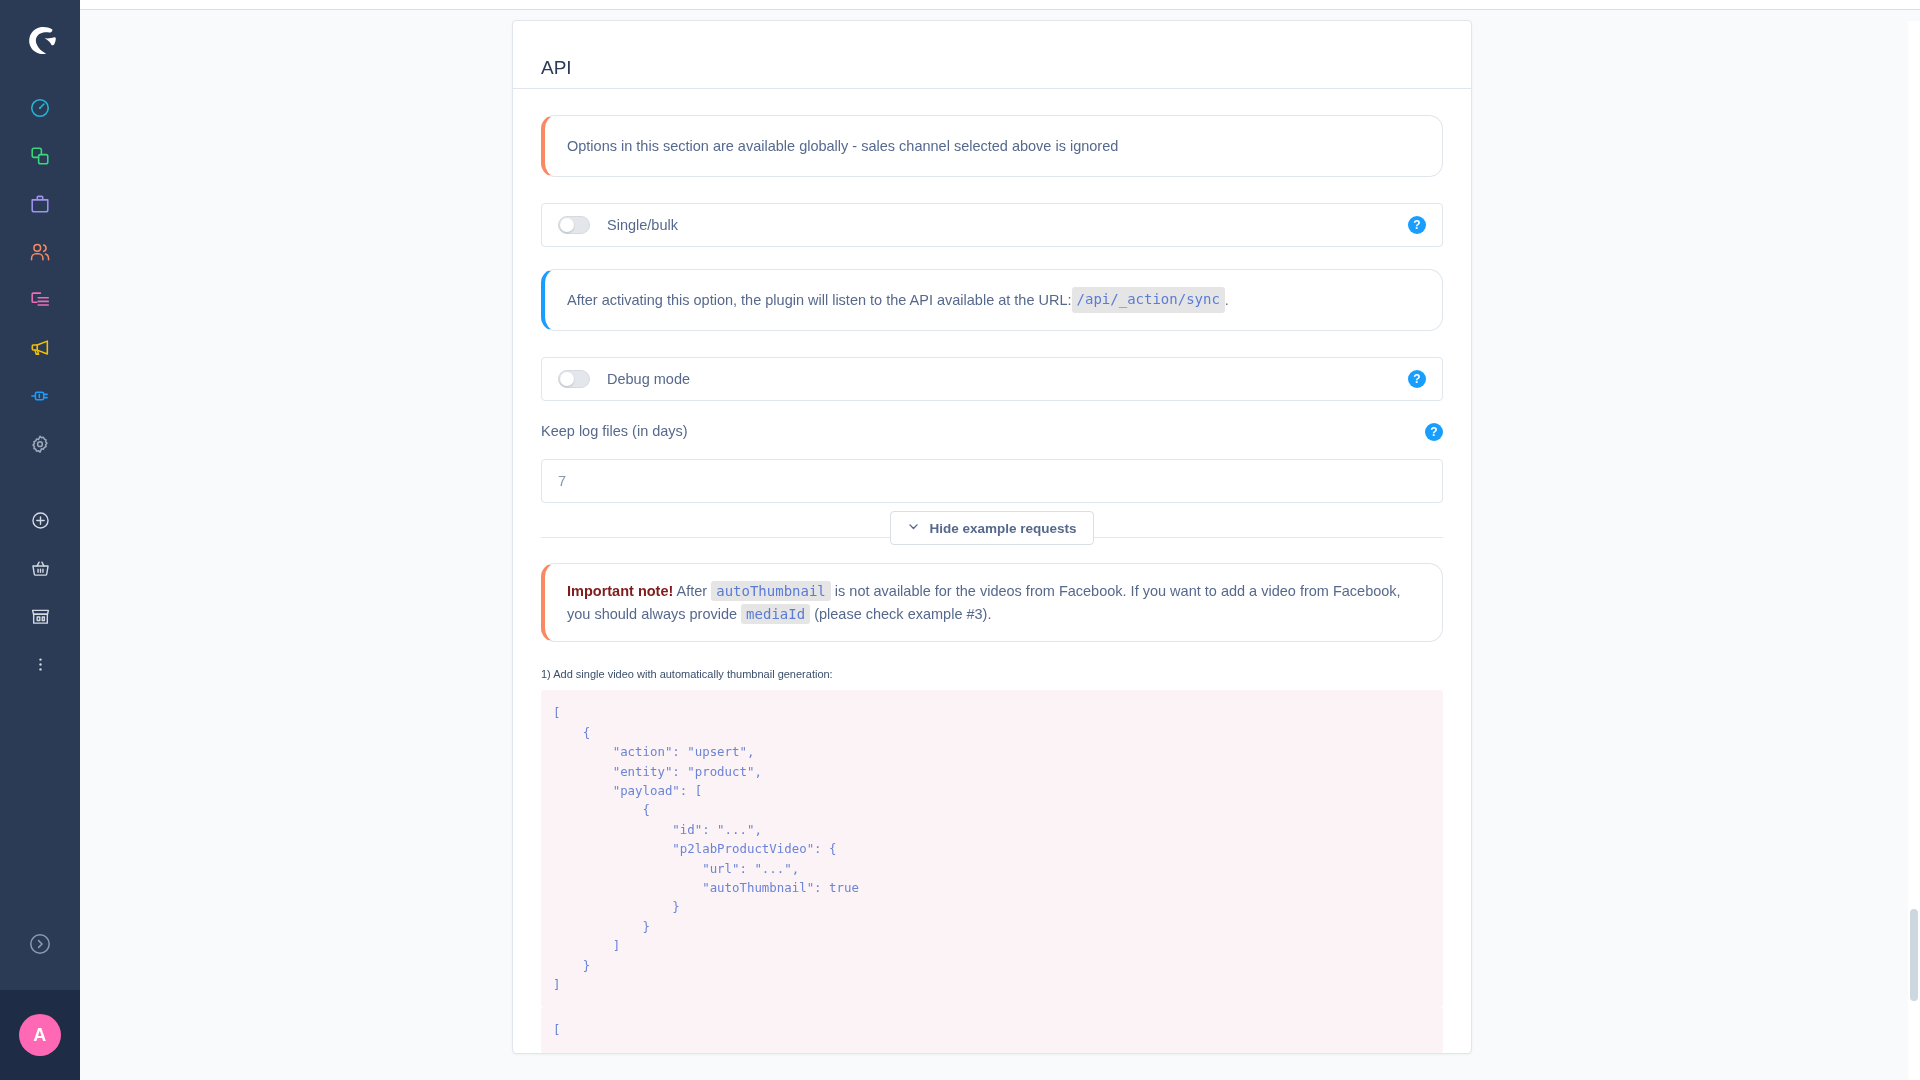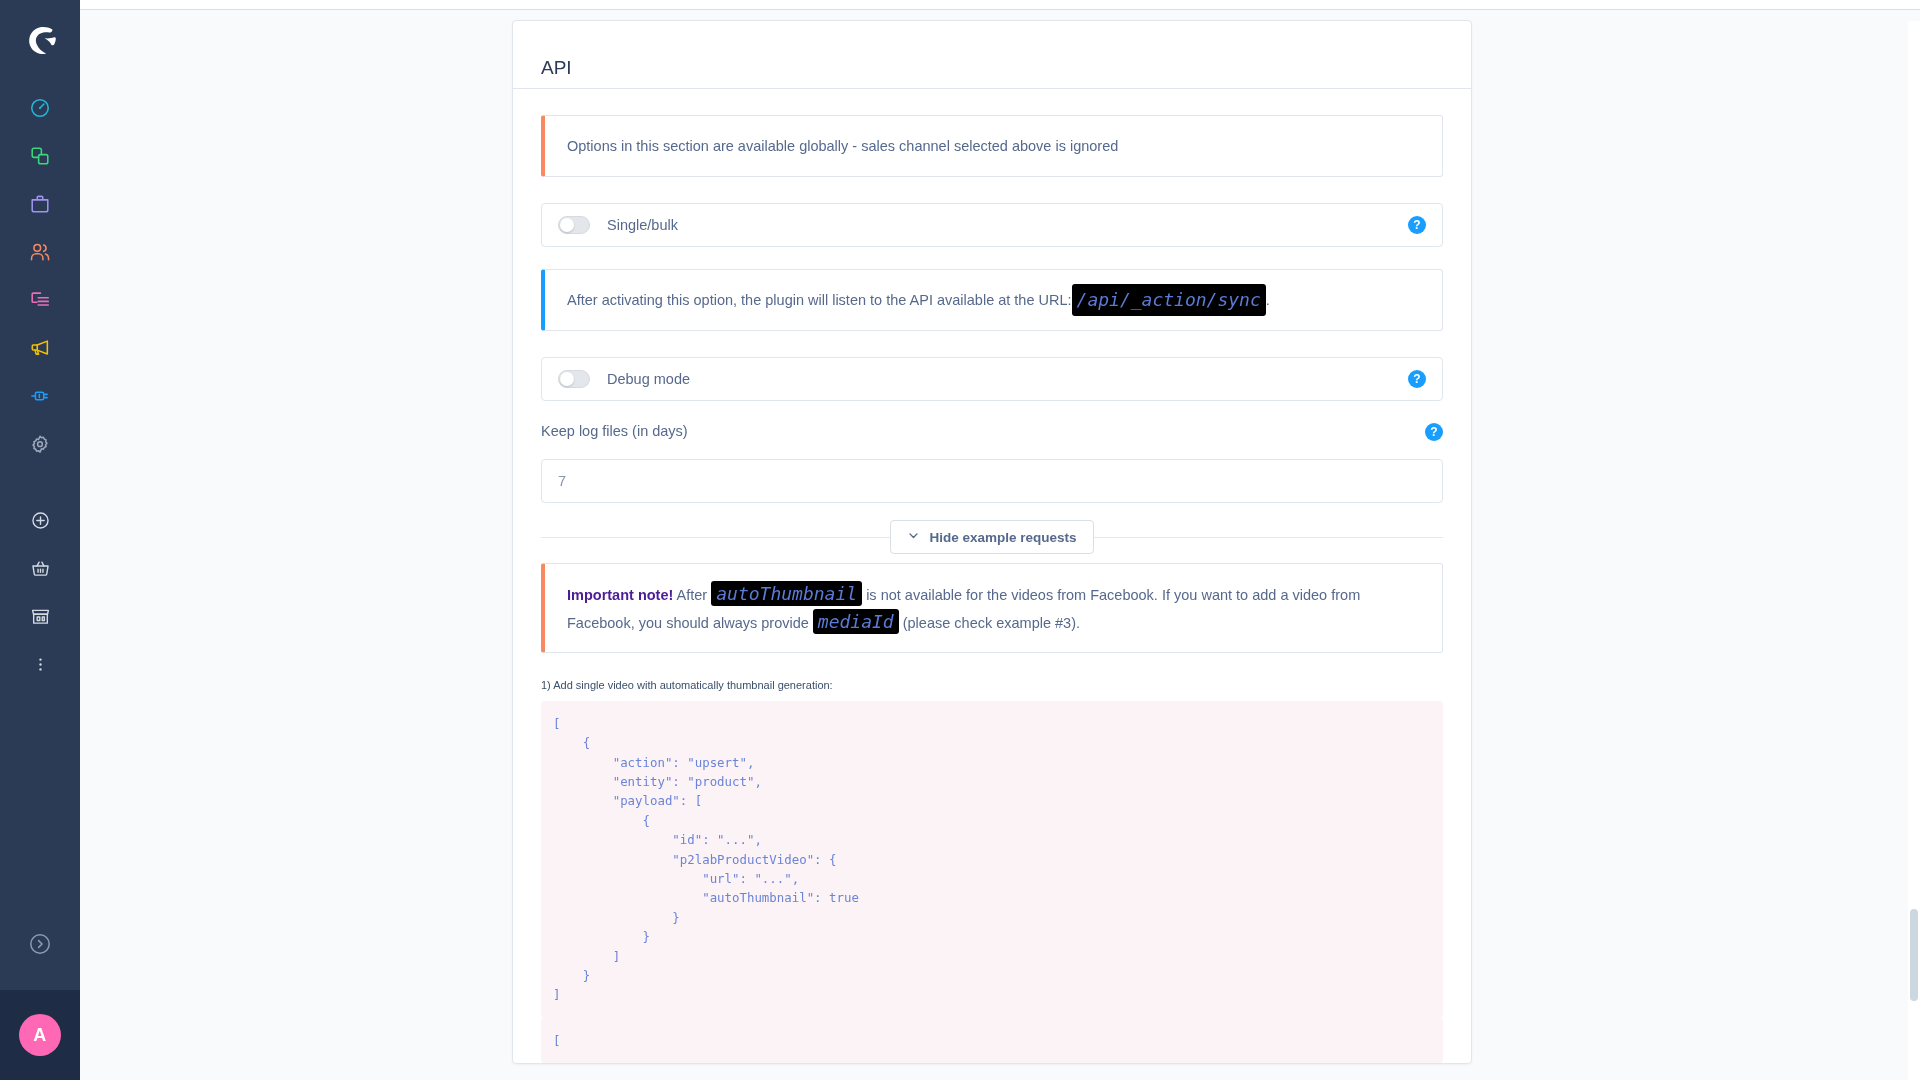--- a/index.html
+++ b/index.html
@@ -78,38 +78,37 @@
   }
   .card-body { padding: 26px 28px 0 28px; }
 
   
   .alert {
     display: flex; align-items: center;
     min-height: 62px;
     background: #ffffff;
     border: 1px solid #e0e6eb;
     border-left-width: 4px;
-    border-radius: 3px;
+    border-radius: 14px;
     padding: 14px 22px 14px 22px;
     font-size: 14.5px; color: #56698d; line-height: 1.55;
   }
   .alert.warn { border-left-color: #f88962; }
   .alert.info { border-left-color: #189eff; }
   code.inline {
     font-family: "DejaVu Sans Mono", monospace;
-    background: #000000;
+    background: #e5e5e5;
     color: #5a7bd6;
-    font-size: 18px;
+    font-size: 14px;
     padding: 2px 5px;
     border-radius: 3px;
     white-space: pre;
-    font-style: italic;
   }
   .alert.note { align-items: flex-start; border-left-color: #f88962; padding: 16px 22px; }
-  .alert.note b { color: #4c1d95; font-weight: bold; }
+  .alert.note b { color: #7f1d1d; font-weight: bold; }
 
   
   .toggle-row {
     display: flex; align-items: center;
     height: 44px;
     background: #ffffff;
     border: 1px solid #dfe6ec;
     border-radius: 4px;
     padding: 0 16px;
     position: relative;
@@ -157,21 +156,21 @@
     font-size: 14.5px; color: #56698d;
     font-family: "Liberation Sans", sans-serif;
     outline: none;
   }
   .text-input::placeholder { color: #8697ab; opacity: 1; }
 
   
   .divider-wrap {
     position: relative;
     height: 52px;
-    display: flex; align-items: center; justify-content: center;
+    display: flex; align-items: flex-start; justify-content: center;
     margin-top: 8px;
   }
   .divider-wrap::before {
     content: ""; position: absolute;
     left: 0; right: 0; top: 50%;
     border-top: 1px solid #e4e9ee;
   }
   .collapse-btn {
     position: relative; z-index: 2;
     display: flex; align-items: center; gap: 9px;

